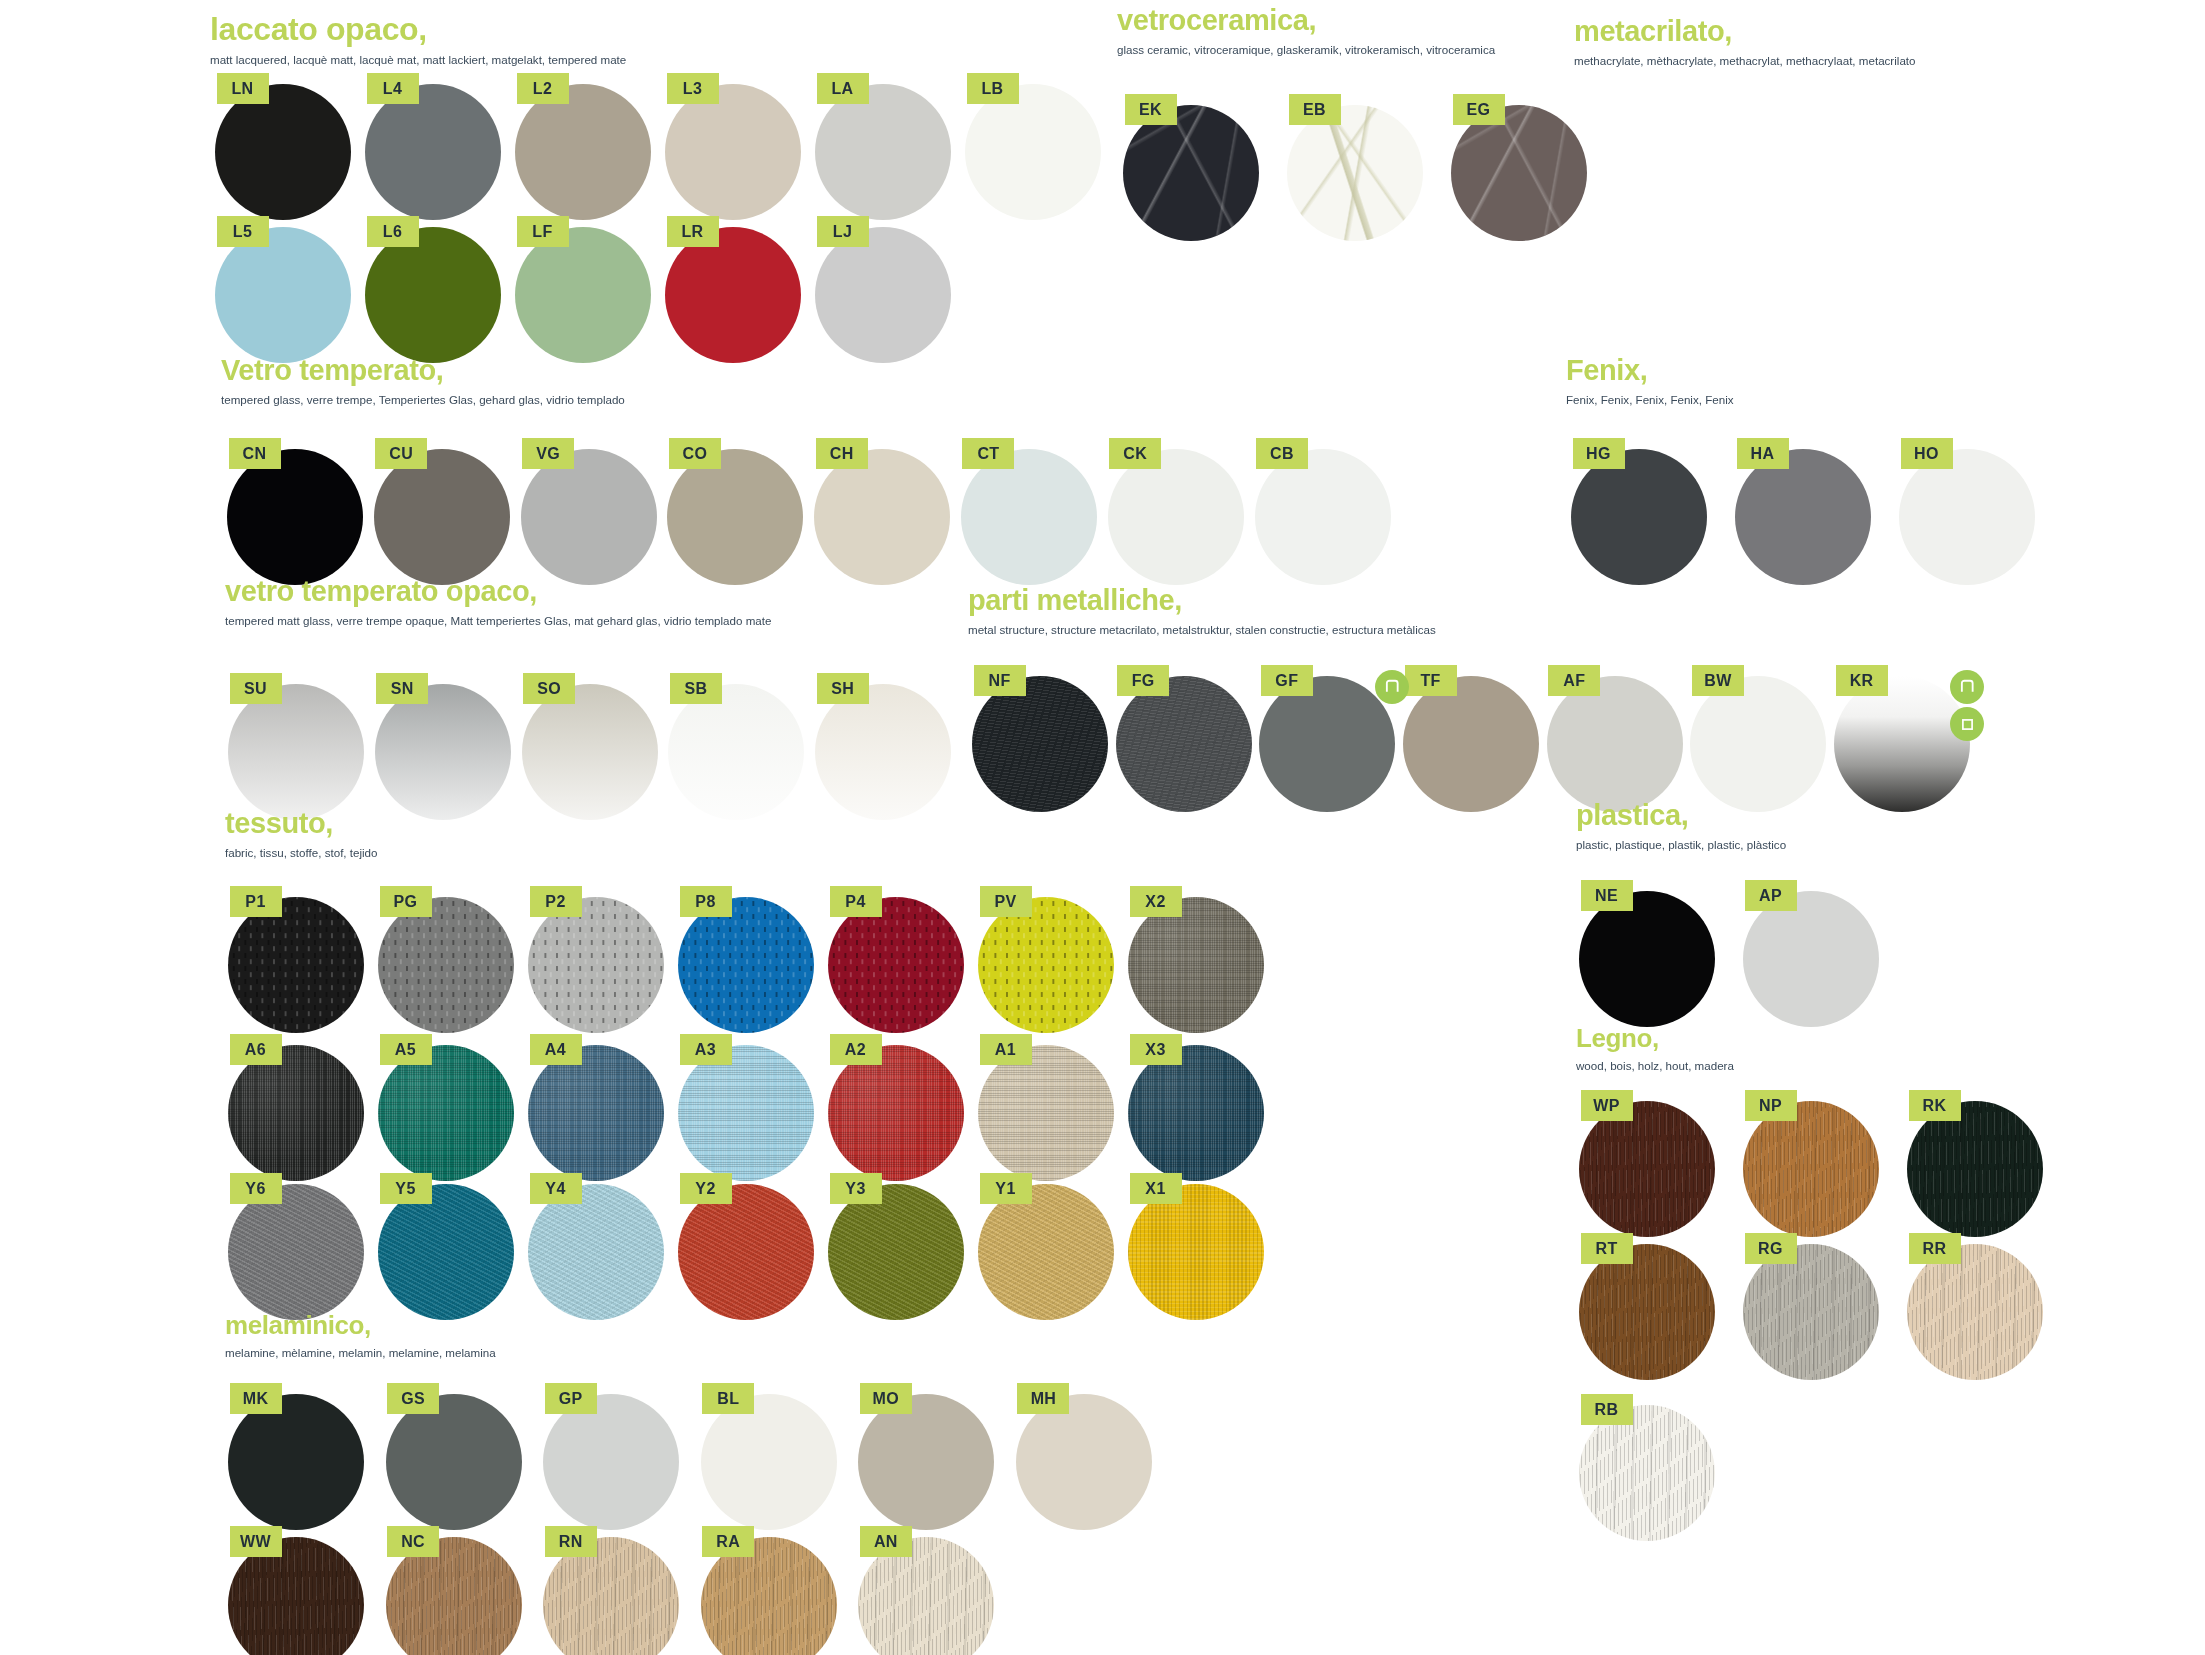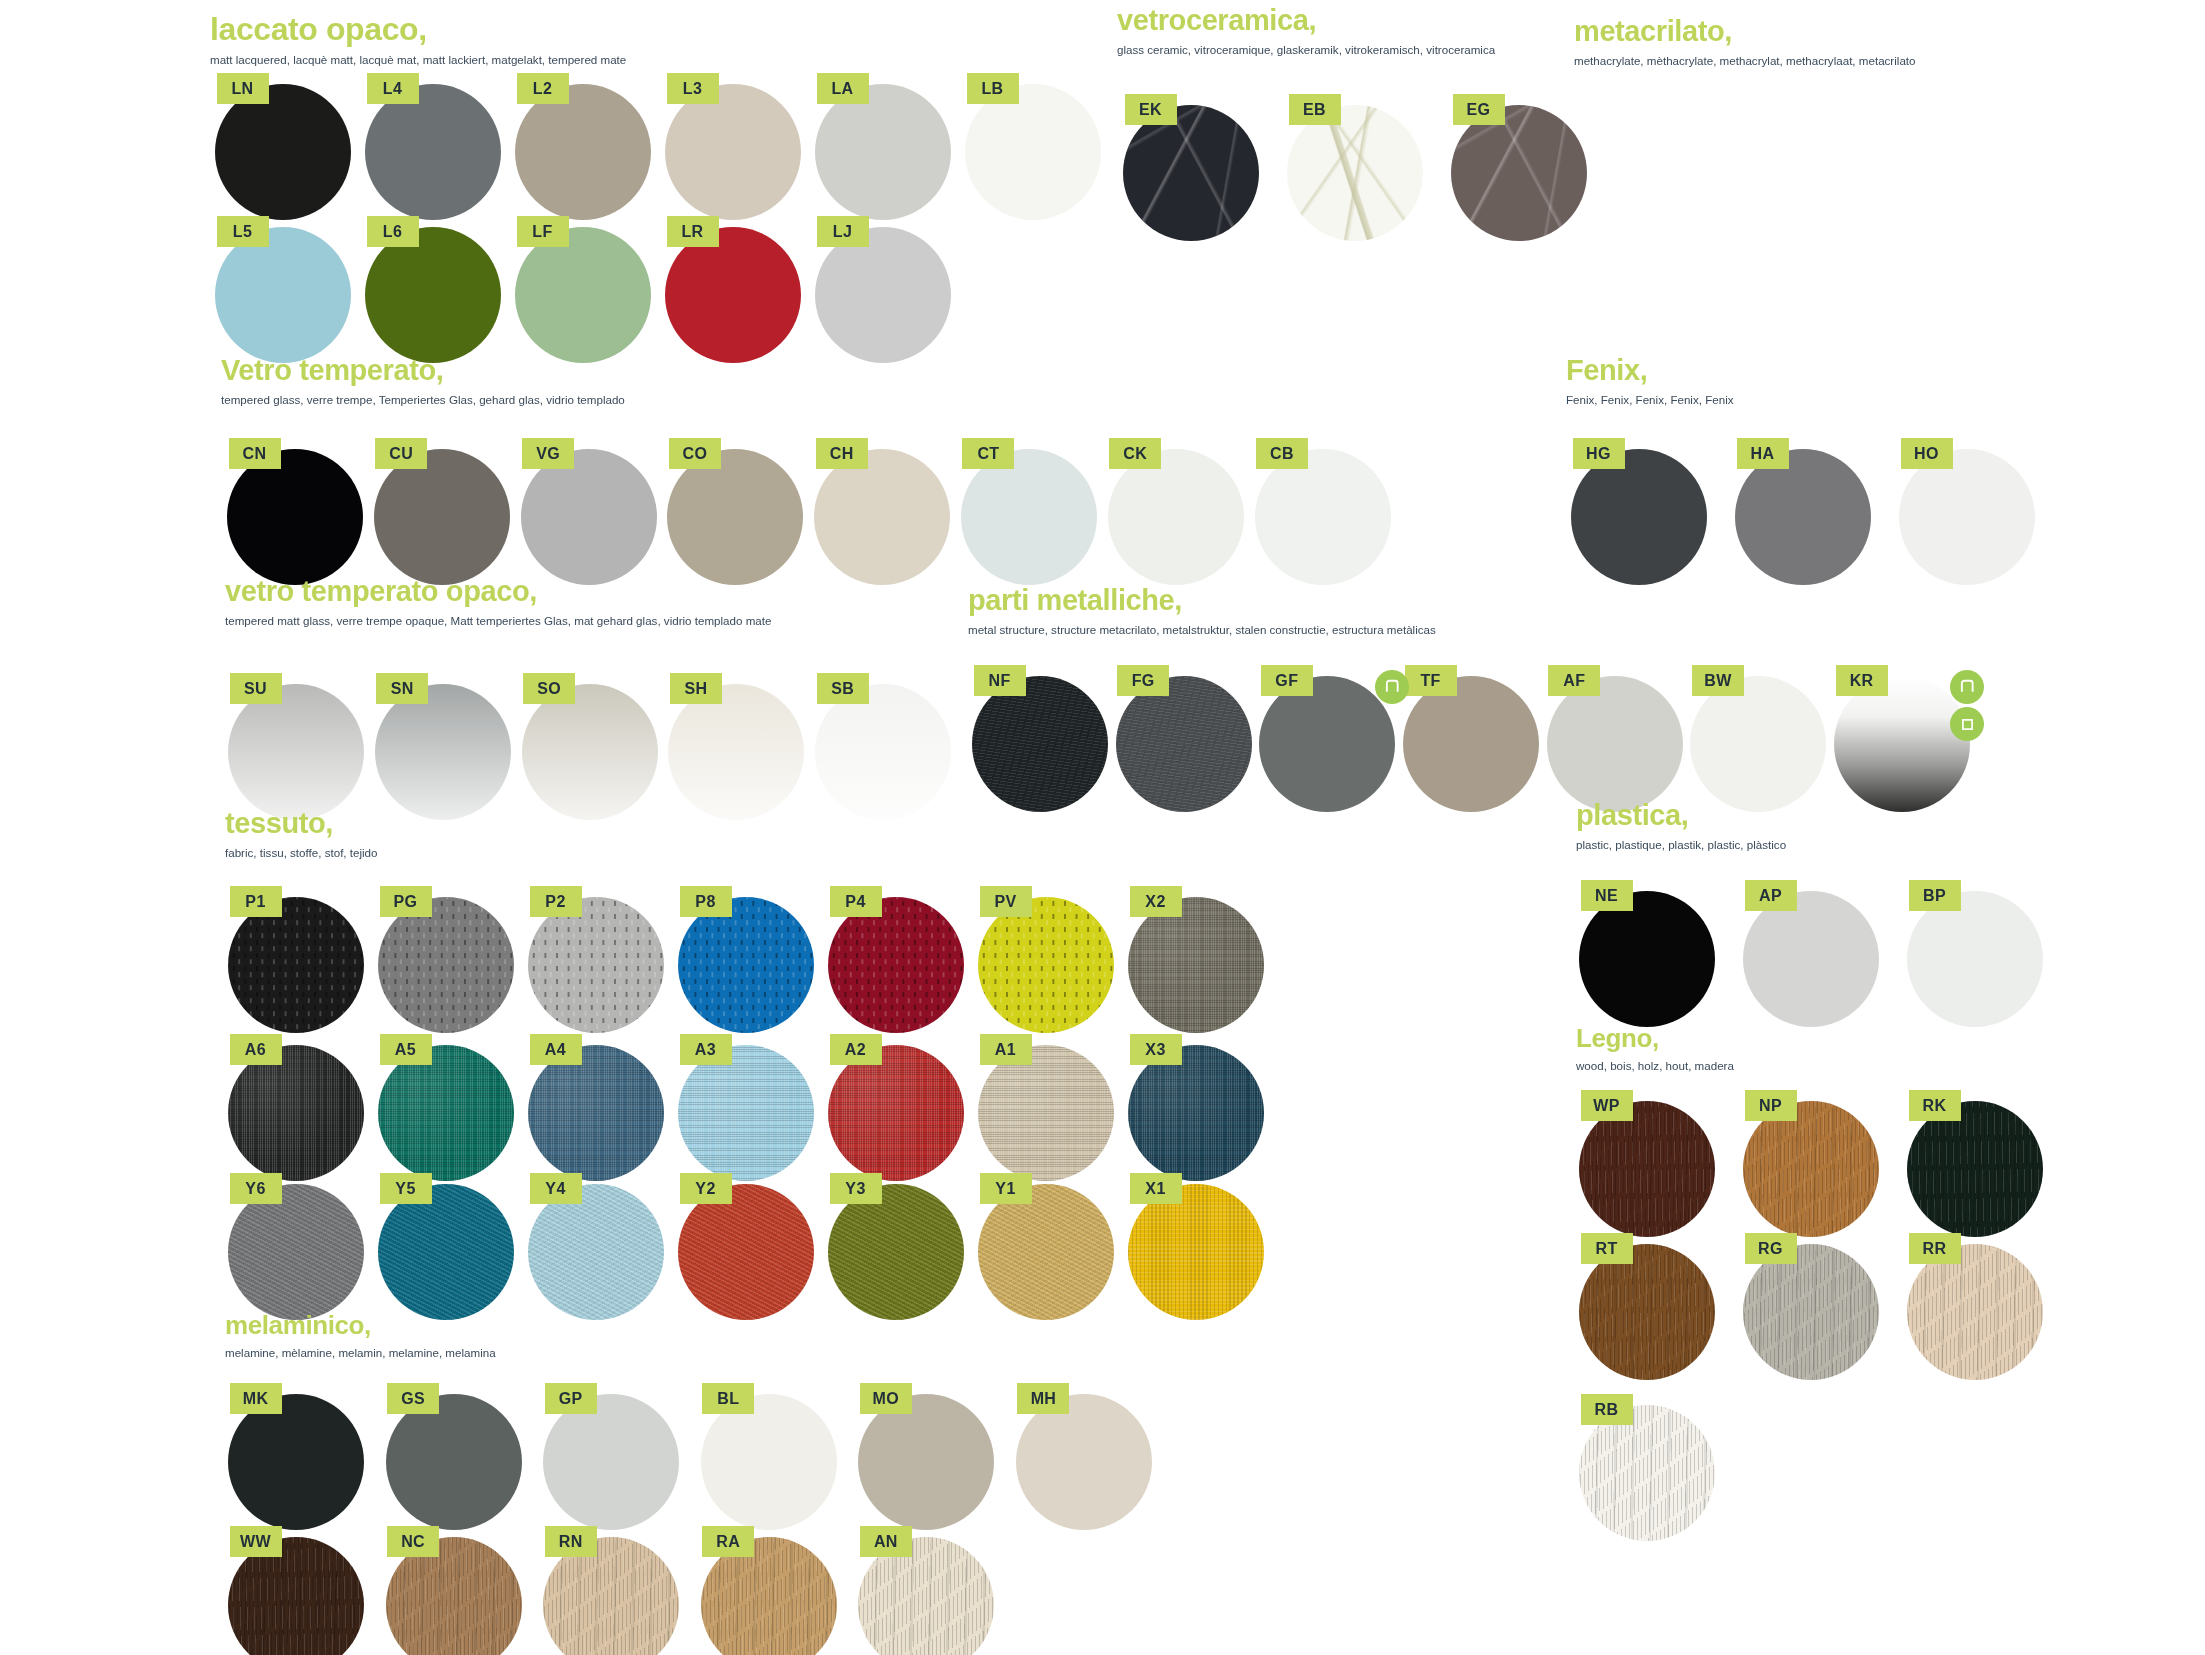--- a/index.html
+++ b/index.html
@@ -283,26 +283,26 @@
       </div>
       <div class="swatch" style="margin-right: 10.8px;">
         <div class="disc" style="background: linear-gradient(rgb(163, 166, 166) 0%, rgb(255, 255, 255) 125%);"></div>
         <div class="tag">SN</div>
       </div>
       <div class="swatch" style="margin-right: 10.8px;">
         <div class="disc" style="background: linear-gradient(rgb(203, 200, 188) 0%, rgb(255, 255, 255) 125%);"></div>
         <div class="tag">SO</div>
       </div>
       <div class="swatch" style="margin-right: 10.8px;">
+        <div class="disc" style="background: linear-gradient(rgb(243, 244, 241) 0%, rgb(255, 255, 255) 125%);"></div>
+        <div class="tag">SB</div>
+      </div>
+      <div class="swatch" style="margin-right: 10.8px;">
         <div class="disc" style="background: linear-gradient(rgb(234, 230, 220) 0%, rgb(255, 255, 255) 125%);"></div>
         <div class="tag">SH</div>
-      </div>
-      <div class="swatch" style="margin-right: 10.8px;">
-        <div class="disc" style="background: linear-gradient(rgb(243, 244, 241) 0%, rgb(255, 255, 255) 125%);"></div>
-        <div class="tag">SB</div>
       </div>
     </div>
 
   <div class="section" style="left:968px;top:586px;">
     <div class="sec-title t-md">parti metalliche,</div>
     <div class="sec-sub">metal structure, structure metacrilato, metalstruktur, stalen constructie, estructura metàlicas</div>
   </div>
   <div class="row" style="left:972px;top:665px;">
       <div class="swatch" style="margin-right: 7.7px;">
         <div class="disc tex-metal" style="background: rgb(30, 35, 38);"></div>
@@ -450,24 +450,20 @@
   </div>
   <div class="row" style="left:1579px;top:880px;align-items:flex-end;">
       <div class="swatch" style="margin-right: 28px;">
         <div class="disc" style="background: rgb(7, 7, 8);"></div>
         <div class="tag">NE</div>
       </div>
       <div class="swatch" style="margin-right: 28px;">
         <div class="disc" style="background: rgb(213, 214, 212);"></div>
         <div class="tag">AP</div>
       </div>
-      <div class="swatch" style="margin-right: 28px;">
-        <div class="disc" style="background: rgb(236, 238, 235);"></div>
-        <div class="tag">BP</div>
-      </div>
     </div>
 
   <div class="section" style="left:1576px;top:1025px;">
     <div class="sec-title t-sm">Legno,</div>
     <div class="sec-sub">wood, bois, holz, hout, madera</div>
   </div>
   <div class="row" style="left:1579px;top:1090px;">
       <div class="swatch" style="margin-right: 28px;">
         <div class="disc tex-wood" style="background: rgb(77, 36, 24);"></div>
         <div class="tag">WP</div>

